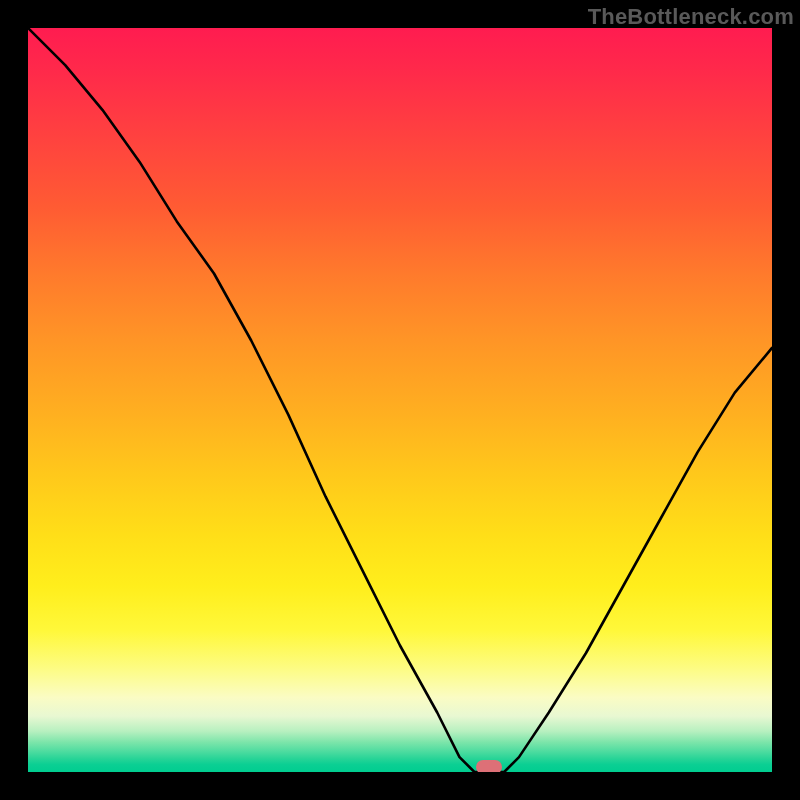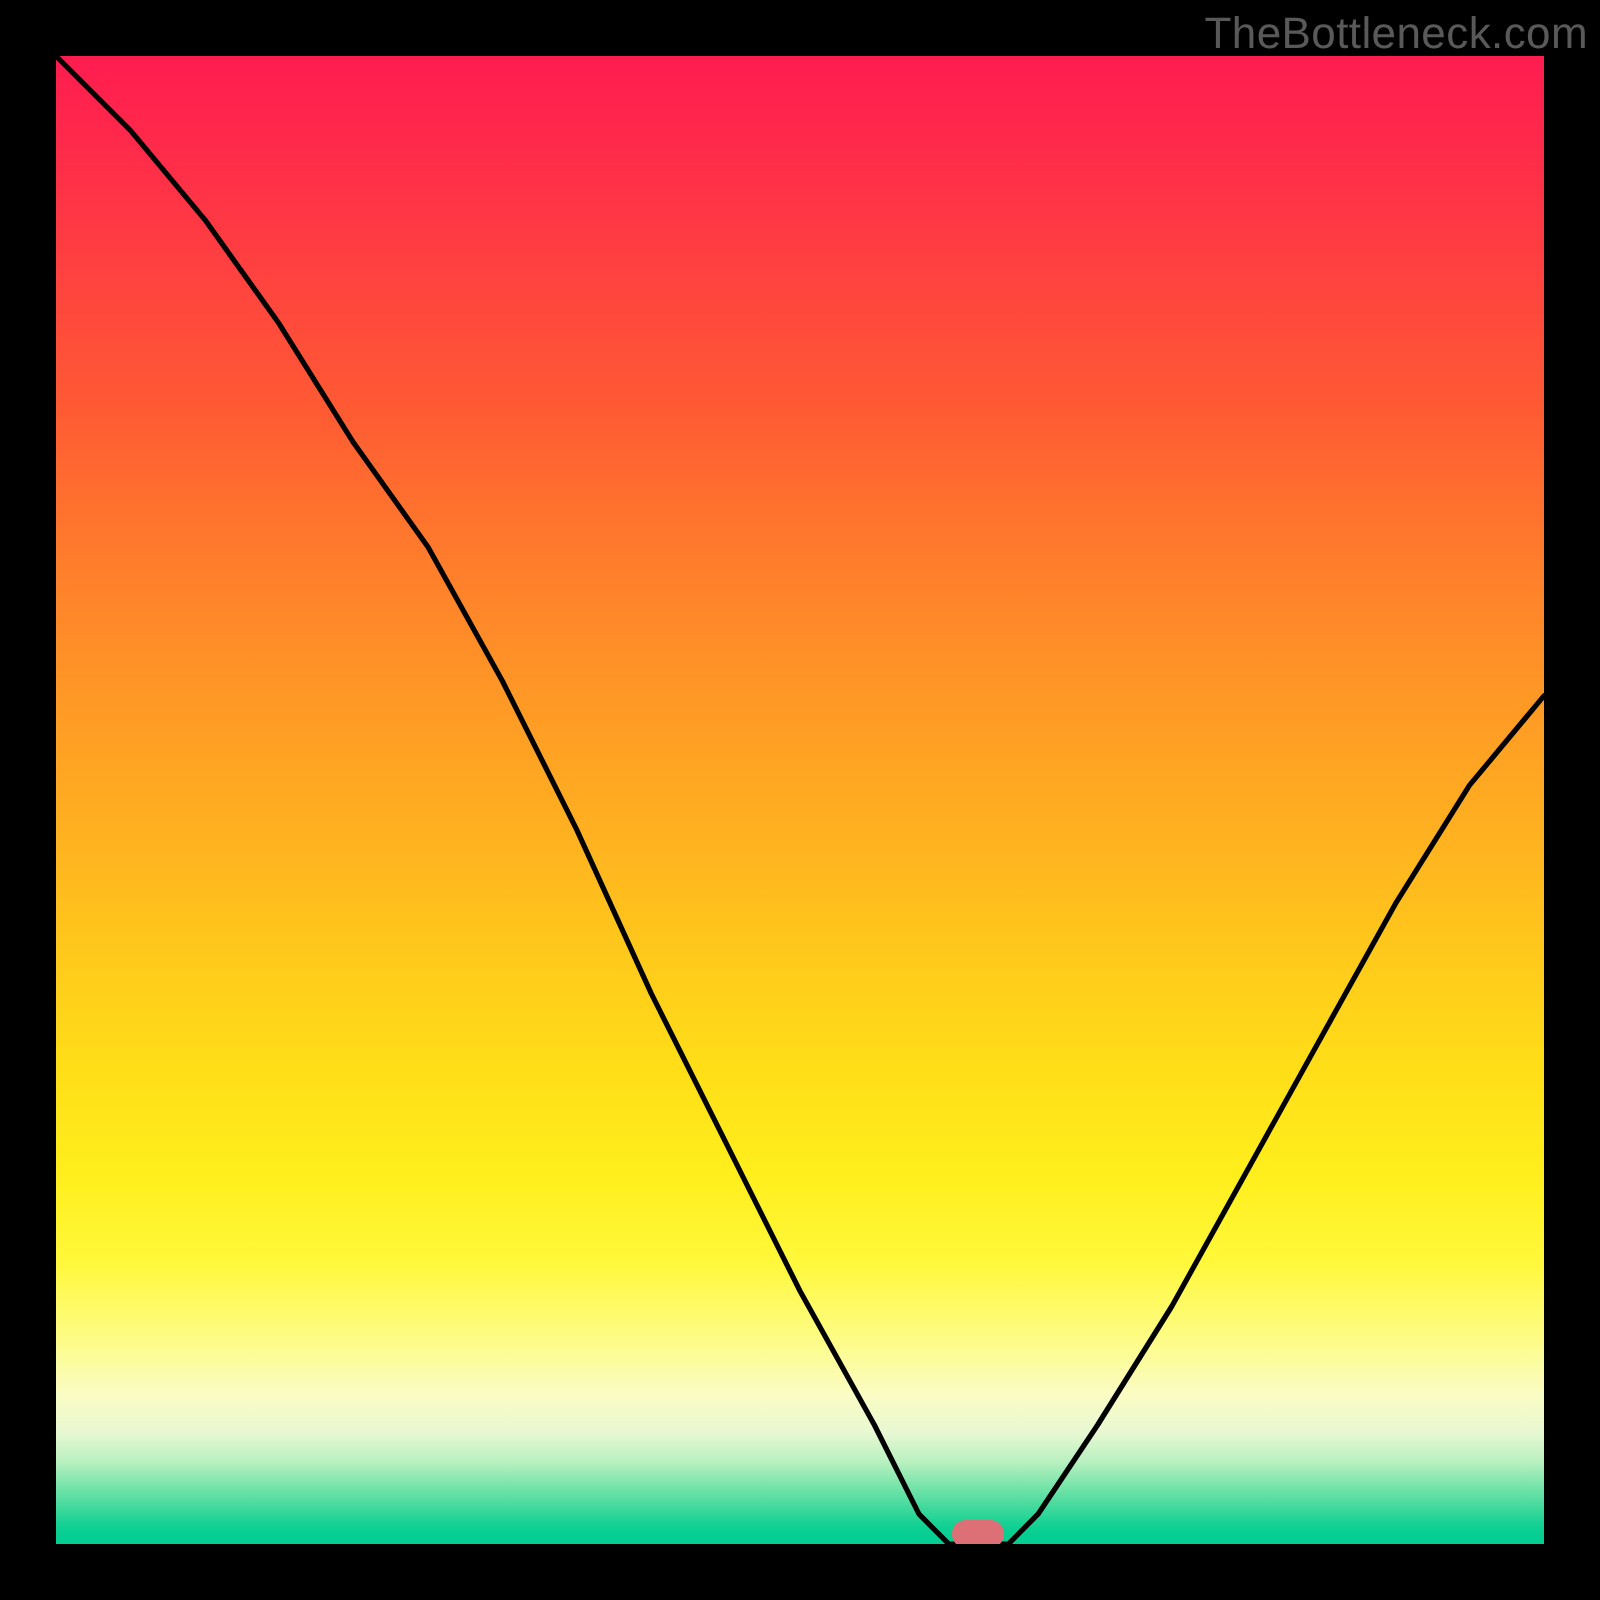--- a/index.html
+++ b/index.html
@@ -16,21 +16,21 @@
     width: 800px;
     height: 800px;
     background: #000;
   }
   .attribution {
     position: absolute;
     top: 4px;
     right: 6px;
     color: #595959;
     font-size: 22px;
-    font-weight: 400;
+    font-weight: 700;
     letter-spacing: 0.2px;
     z-index: 10;
   }
   .plot-area {
     position: absolute;
     left: 28px;
     top: 28px;
     width: 744px;
     height: 744px;
     overflow: hidden;

